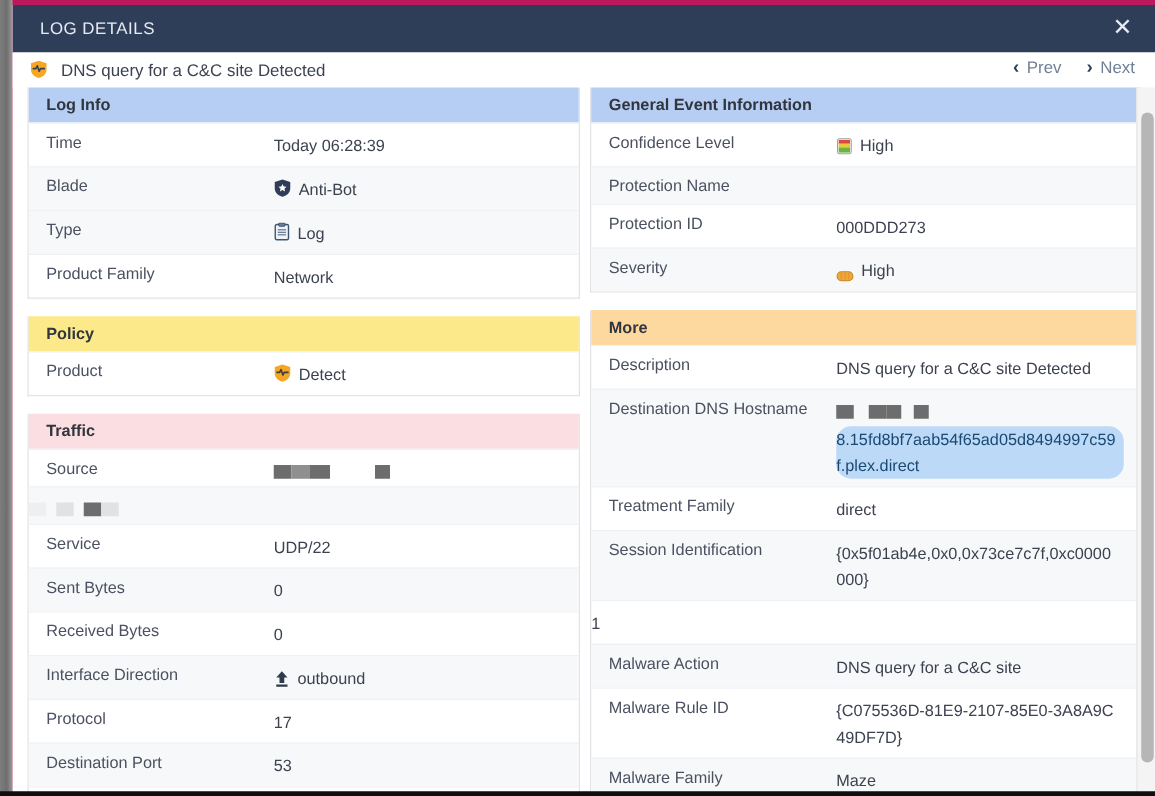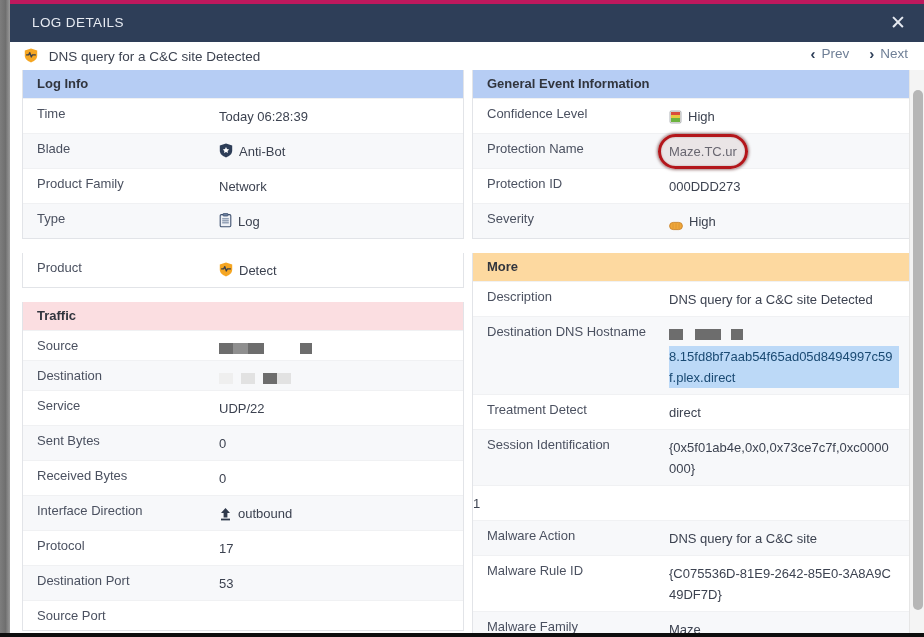--- a/index.html
+++ b/index.html
@@ -166,41 +166,42 @@
             <div class="row alt">
               <div class="k">Blade</div>
               <div class="v">
                 <span class="ico ico-shield-bot"><svg width="14" height="15" viewBox="0 0 14 15">
                     <path d="M7 0.6 L13.2 2.6 L13.2 7.6 C13.2 11 10.6 13.4 7 14.4 C3.4 13.4 0.8 11 0.8 7.6 L0.8 2.6 Z" fill="#2e3e58"></path>
                     <path d="M7 4.1 L8.0 6.1 L10.2 6.4 L8.6 7.9 L9.0 10.1 L7 9.05 L5.0 10.1 L5.4 7.9 L3.8 6.4 L6.0 6.1 Z" fill="#ffffff"></path>
                   </svg></span>
                 <span class="txt">Anti-Bot</span>
               </div>
             </div>
-            <div class="row">
-              <div class="k">Product Family</div>
-              <div class="v">
-                <span class="txt">Network</span>
-              </div>
-            </div>
             <div class="row alt">
               <div class="k">Type</div>
               <div class="v">
                 <span class="ico ico-clipboard"><svg width="13" height="15" viewBox="0 0 13 15">
                     <rect x="1.2" y="1.6" width="10.6" height="12.2" rx="1.2" fill="#eef1f6" stroke="#3f5270" stroke-width="1.1"></rect>
                     <rect x="4.0" y="0.4" width="5.0" height="2.6" rx="0.7" fill="#6b7f9e" stroke="#3f5270" stroke-width="0.8"></rect>
                     <rect x="3.2" y="5.4" width="6.6" height="0.9" fill="#5b6f8e"></rect>
                     <rect x="3.2" y="7.4" width="6.6" height="0.9" fill="#5b6f8e"></rect>
                     <rect x="3.2" y="9.4" width="6.6" height="0.9" fill="#5b6f8e"></rect>
                   </svg></span>
                 <span class="txt">Log</span>
               </div>
             </div>
-          </div>
-          <div class="sec">
+            <div class="row">
+              <div class="k">Product Family</div>
+              <div class="v">
+                <span class="txt">Network</span>
+              </div>
+            </div>
+          </div>
+          <div class="sec">
+            <div class="sec-hd hd-yellow">Policy</div>
             <div class="row">
               <div class="k">Product</div>
               <div class="v">
                 <span class="ico ico-shield-detect"><svg width="14" height="15" viewBox="0 0 14 15">
                     <path d="M7 0.6 L13.2 2.6 L13.2 7.6 C13.2 11 10.6 13.4 7 14.4 C3.4 13.4 0.8 11 0.8 7.6 L0.8 2.6 Z" fill="#f5a623"></path>
                     <path d="M2.6 6.9 h2.1 l1.1 -2.3 l1.5 4.4 l1.1 -2.1 h3.0" fill="none" stroke="#3a3f4a" stroke-width="1.3" stroke-linejoin="round" stroke-linecap="round"></path>
                   </svg></span>
                 <span class="txt">Detect</span>
               </div>
             </div>
@@ -213,21 +214,20 @@
                 <span style="display: inline-flex; align-items: center;">
                   <span class="redact" style="width: 14px;"></span>
                   <span class="redact l1" style="width: 15px;"></span>
                   <span class="redact" style="width: 16px;"></span>
                   <span style="display: inline-block; width: 36px;"></span>
                   <span class="redact" style="width: 12px;"></span>
                 </span>
               </div>
             </div>
             <div class="row alt">
-              <div class="k">Destination</div>
               <div class="v">
                 <span style="display: inline-flex; align-items: center;">
                   <span class="redact l4" style="width: 14px;"></span>
                   <span style="display: inline-block; width: 8px;"></span>
                   <span class="redact l3" style="width: 14px;"></span>
                   <span style="display: inline-block; width: 8px;"></span>
                   <span class="redact" style="width: 14px;"></span>
                   <span class="redact l3" style="width: 14px;"></span>
                 </span>
               </div>
@@ -288,23 +288,20 @@
                     <rect x="1" y="1" width="11" height="12" rx="1.2" fill="#f0ede6" stroke="#9aa0a6" stroke-width="0.8"></rect>
                     <rect x="2" y="2" width="9" height="3" fill="#d94b3c"></rect>
                     <rect x="2" y="5" width="9" height="3" fill="#e8c93f"></rect>
                     <rect x="2" y="8" width="9" height="4" fill="#6cb33f"></rect>
                   </svg></span>
                 <span class="txt">High</span>
               </div>
             </div>
             <div class="row alt">
               <div class="k">Protection Name</div>
-              <div class="v">
-                <span class="annot-wrap"><span class="txt">Maze.TC.ur</span><span class="annot-ring"></span></span>
-              </div>
             </div>
             <div class="row">
               <div class="k">Protection ID</div>
               <div class="v">
                 <span class="txt">000DDD273</span>
               </div>
             </div>
             <div class="row alt">
               <div class="k">Severity</div>
               <div class="v">
@@ -328,25 +325,25 @@
               <div class="k">Destination DNS Hostname</div>
               <div class="v">
                 <span style="display: inline-flex; align-items: center;">
                   <span class="redact" style="width: 14px;"></span>
                   <span style="display: inline-block; width: 12px;"></span>
                   <span class="redact" style="width: 14px;"></span>
                   <span class="redact" style="width: 12px;"></span>
                   <span style="display: inline-block; width: 10px;"></span>
                   <span class="redact" style="width: 12px;"></span>
                 </span>
-                <span class="txt sel" style="word-break: break-all; max-width: 230px; display: inline-block;">8.15fd8bf7aab54f65ad05d8494997c59f.plex.direct</span>
-              </div>
-            </div>
-            <div class="row">
-              <div class="k">Treatment Detect</div>
+                <span class="txt sel" style="word-break: break-all; max-width: 230px; display: inline-block; border-radius: 12px;">8.15fd8bf7aab54f65ad05d8494997c59f.plex.direct</span>
+              </div>
+            </div>
+            <div class="row">
+              <div class="k">Treatment Family</div>
               <div class="v">
                 <span class="txt">direct</span>
               </div>
             </div>
             <div class="row alt">
               <div class="k">Session Identification</div>
               <div class="v">
                 <span class="txt" style="word-break: break-all; max-width: 225px; display: inline-block;">{0x5f01ab4e,0x0,0x73ce7c7f,0xc0000000}</span>
               </div>
             </div>
@@ -357,21 +354,21 @@
             </div>
             <div class="row alt">
               <div class="k">Malware Action</div>
               <div class="v">
                 <span class="txt">DNS query for a C&amp;C site</span>
               </div>
             </div>
             <div class="row">
               <div class="k">Malware Rule ID</div>
               <div class="v">
-                <span class="txt" style="word-break: break-all; max-width: 225px; display: inline-block;">{C075536D-81E9-2642-85E0-3A8A9C49DF7D}</span>
+                <span class="txt" style="word-break: break-all; max-width: 225px; display: inline-block;">{C075536D-81E9-2107-85E0-3A8A9C49DF7D}</span>
               </div>
             </div>
             <div class="row alt">
               <div class="k">Malware Family</div>
               <div class="v">
                 <span class="txt">Maze</span>
               </div>
             </div>
           </div>
         </div>

